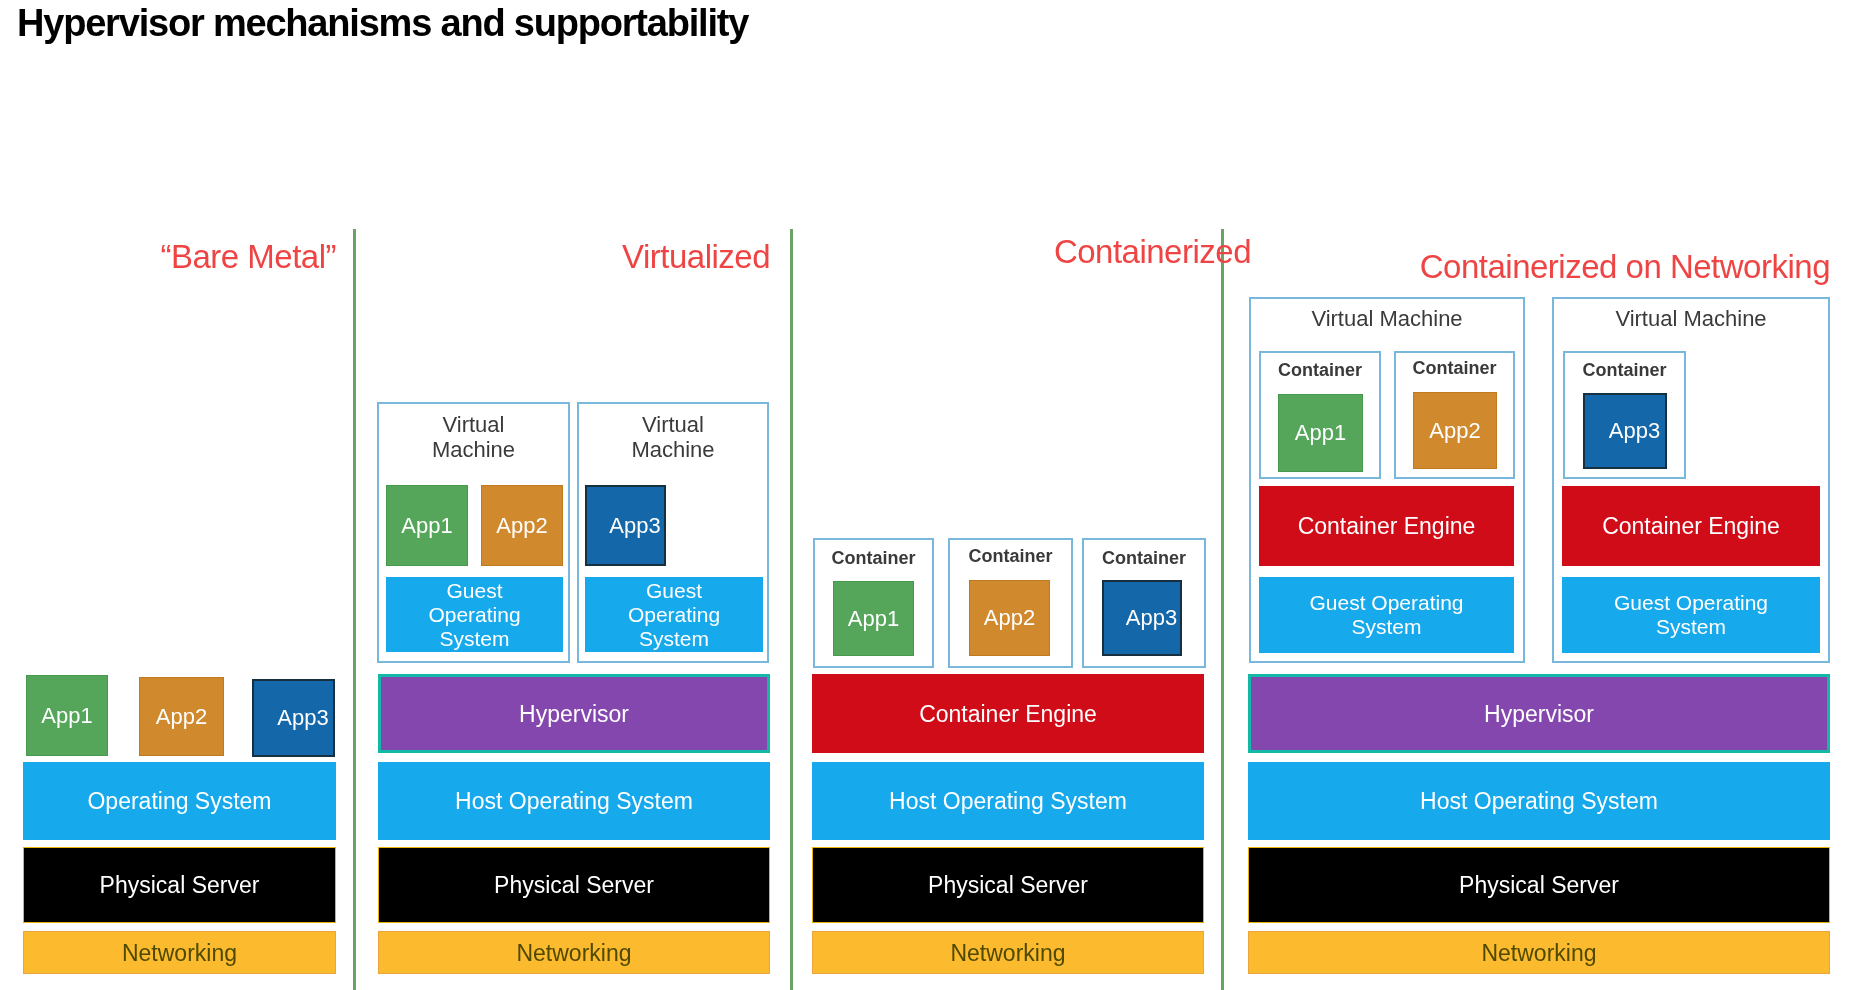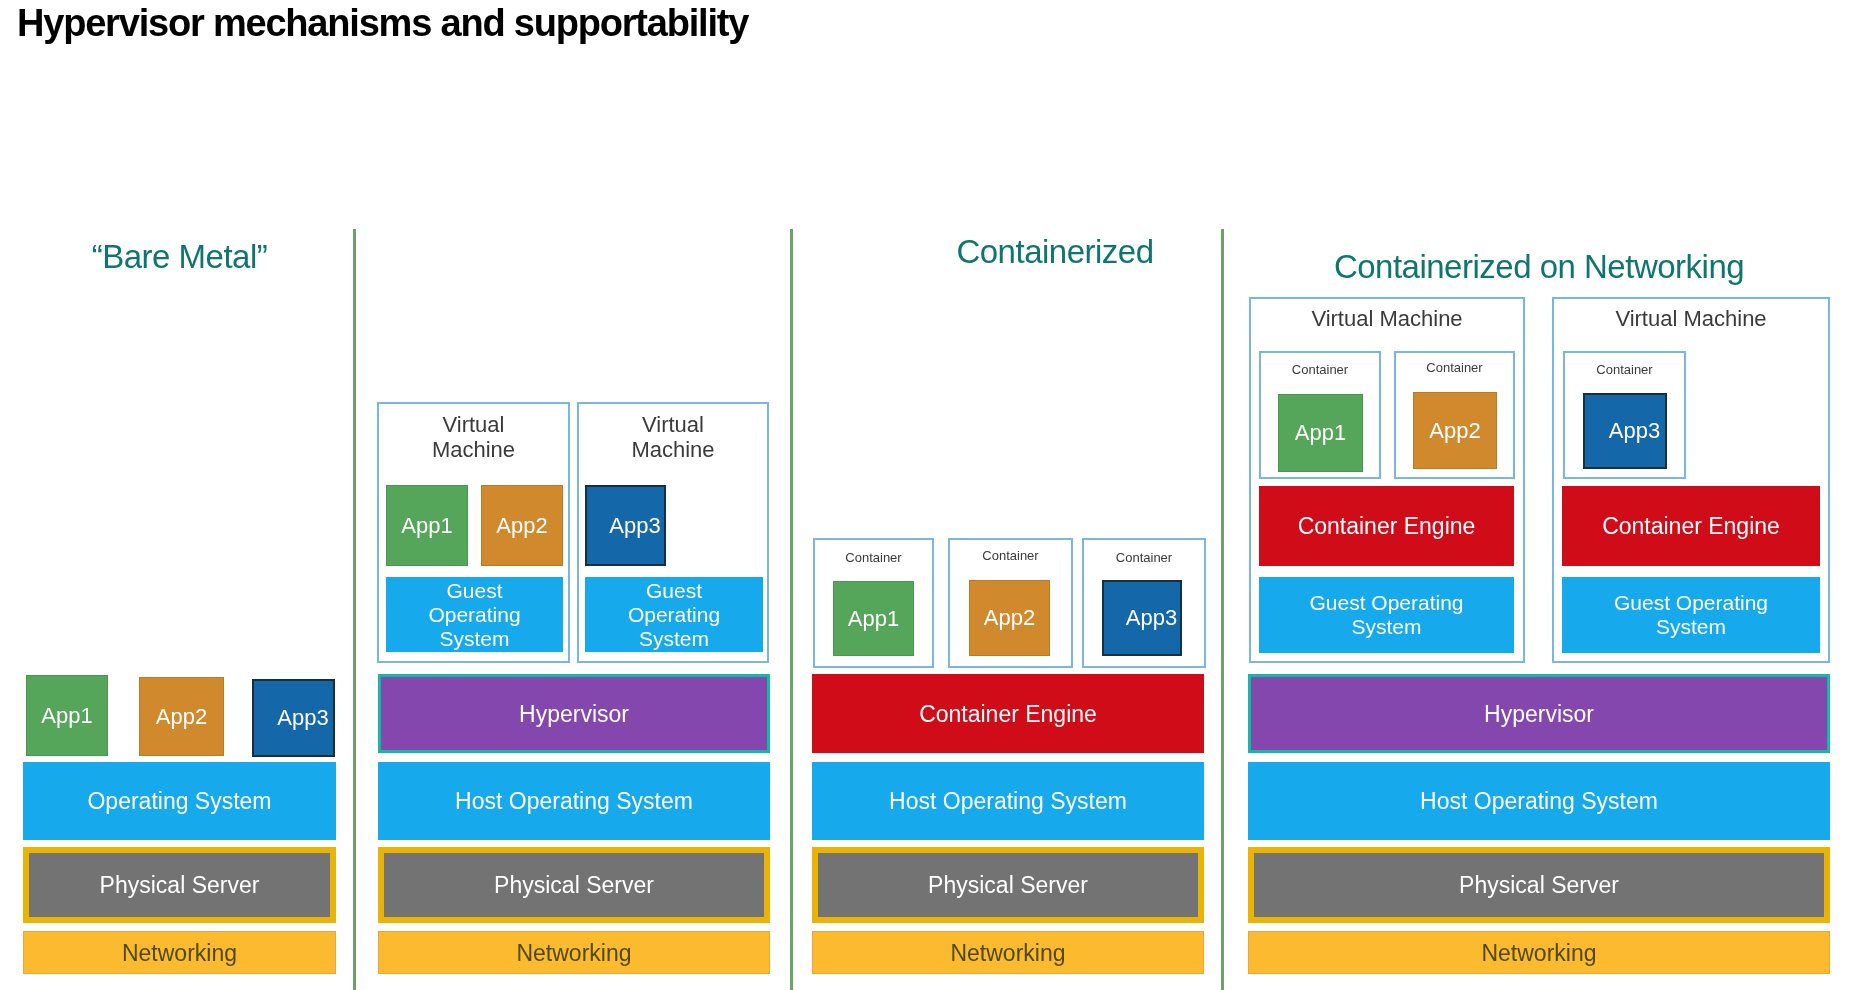--- a/index.html
+++ b/index.html
@@ -2,42 +2,42 @@
 <html><head>
 <meta charset="utf-8">
 <style>
   html,body{margin:0;padding:0;background:#fff;}
   body{font-family:"Liberation Sans","DejaVu Sans",sans-serif;}
   #canvas{position:relative;width:1858px;height:990px;background:#fff;overflow:hidden;}
 
   .page-title{position:absolute;left:17px;top:2px;font-size:38px;font-weight:bold;
     letter-spacing:-1.2px;color:#000;white-space:nowrap;}
 
-  .coltitle{position:absolute;text-align:center;font-size:33px;color:#0f766e;
+  .coltitle{position:absolute;text-align:right;font-size:33px;color:#ef4444;
     letter-spacing:-0.5px;white-space:nowrap;}
 
   .divider{position:absolute;width:3px;top:229px;height:761px;background:#6ba265;}
 
   .bar{position:absolute;display:flex;align-items:center;justify-content:center;
     color:#fff;font-size:23px;text-align:center;box-sizing:border-box;line-height:24px;}
   .app{position:absolute;display:flex;align-items:center;justify-content:center;
     color:#fff;font-size:22px;box-sizing:border-box;}
   .wbox{position:absolute;background:#fff;border:2px solid #7ab7dd;box-sizing:border-box;}
   .boxlabel{position:absolute;text-align:center;color:#3a3a3a;}
   .vmlabel{font-size:22px;line-height:25px;}
-  .ctlabel{font-size:13px;line-height:20px;}
+  .ctlabel{font-size:18px;line-height:20px;font-weight:bold;}
 
   .green{background:#55a55a;border:1px solid #469a4b;}
   .orange{background:#d0892c;border:1px solid #bd7a1e;}
   .blue{background:#1467a8;border:1px solid #0d568f;}
   .app3b{border:2px solid #16303f;padding-left:19px;}
   .cyan{background:#16a9ec;}
   .purple{background:#8447ad;border:3px solid #14b8a6;}
   .red{background:#d00c18;}
-  .gray{background:#737373;border:6px solid #eab308;}
+  .gray{background:#000000;border:1px solid #eab308;}
   .yellow{background:#fcba2e;border:1px solid #eba53c;color:#4f4a00;}
 
   .wrap95{display:inline-block;width:95px;}
   .wrap100{display:inline-block;width:100px;line-height:24px;}
   .wrap180{display:inline-block;width:180px;line-height:24px;}
 </style>
 </head>
 <body>
 
 <div id="canvas">
@@ -51,20 +51,21 @@
   <div class="coltitle" style="left:23px;top:238px;width:313px">“Bare Metal”</div>
 
   <div class="app green" style="left:26px;top:675px;width:82px;height:81px">App1</div>
   <div class="app orange" style="left:139px;top:677px;width:85px;height:79px">App2</div>
   <div class="app blue app3b" style="left:252px;top:679px;width:83px;height:78px">App3</div>
 
   <div class="bar cyan" style="left:23px;top:762px;width:313px;height:78px">Operating System</div>
   <div class="bar gray" style="left:23px;top:847px;width:313px;height:76px">Physical Server</div>
   <div class="bar yellow" style="left:23px;top:931px;width:313px;height:43px">Networking</div>
 
+  <div class="coltitle" style="left:378px;top:238px;width:392px">Virtualized</div>
 
   <div class="wbox" style="left:377px;top:402px;width:193px;height:261px"></div>
   <div class="boxlabel vmlabel" style="left:377px;top:412px;width:193px"><span class="wrap95">Virtual Machine</span></div>
   <div class="app green" style="left:386px;top:485px;width:82px;height:81px">App1</div>
   <div class="app orange" style="left:481px;top:485px;width:82px;height:81px">App2</div>
   <div class="bar cyan" style="left:386px;top:577px;width:177px;height:75px;font-size:21px">
       <span class="wrap100">Guest Operating System</span>
     </div>
 
   <div class="wbox" style="left:577px;top:402px;width:192px;height:261px"></div>

